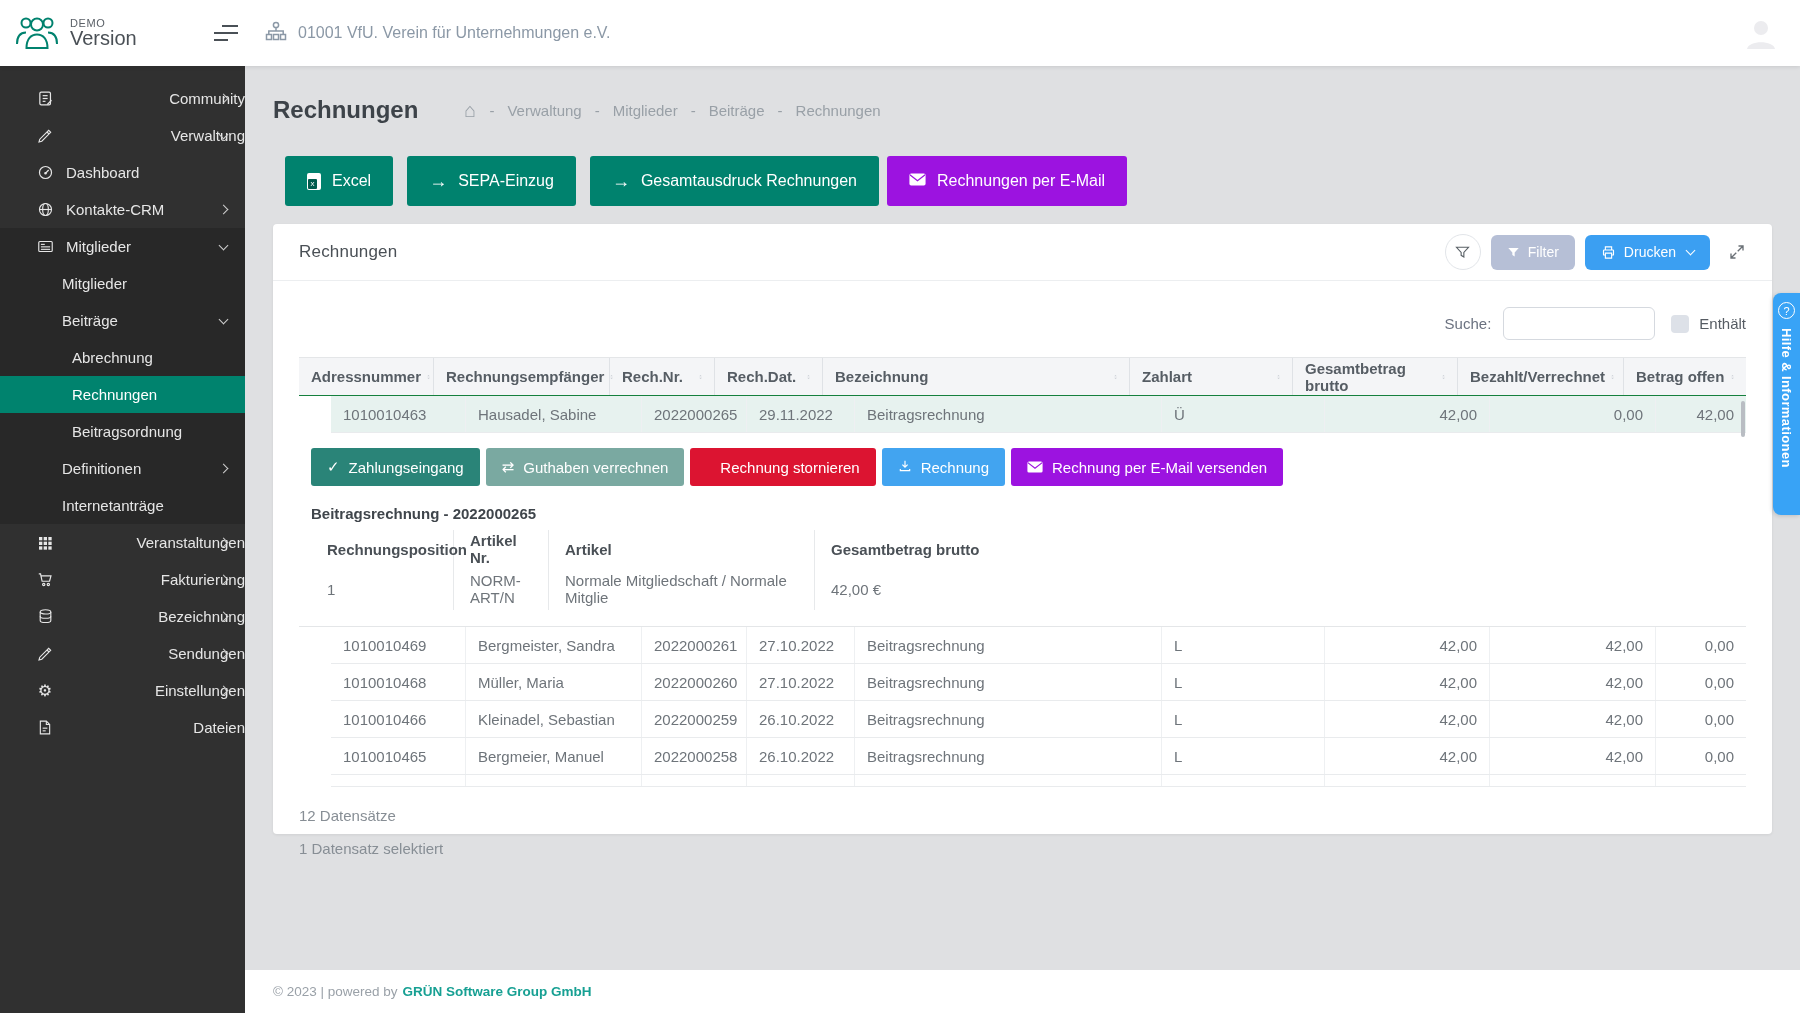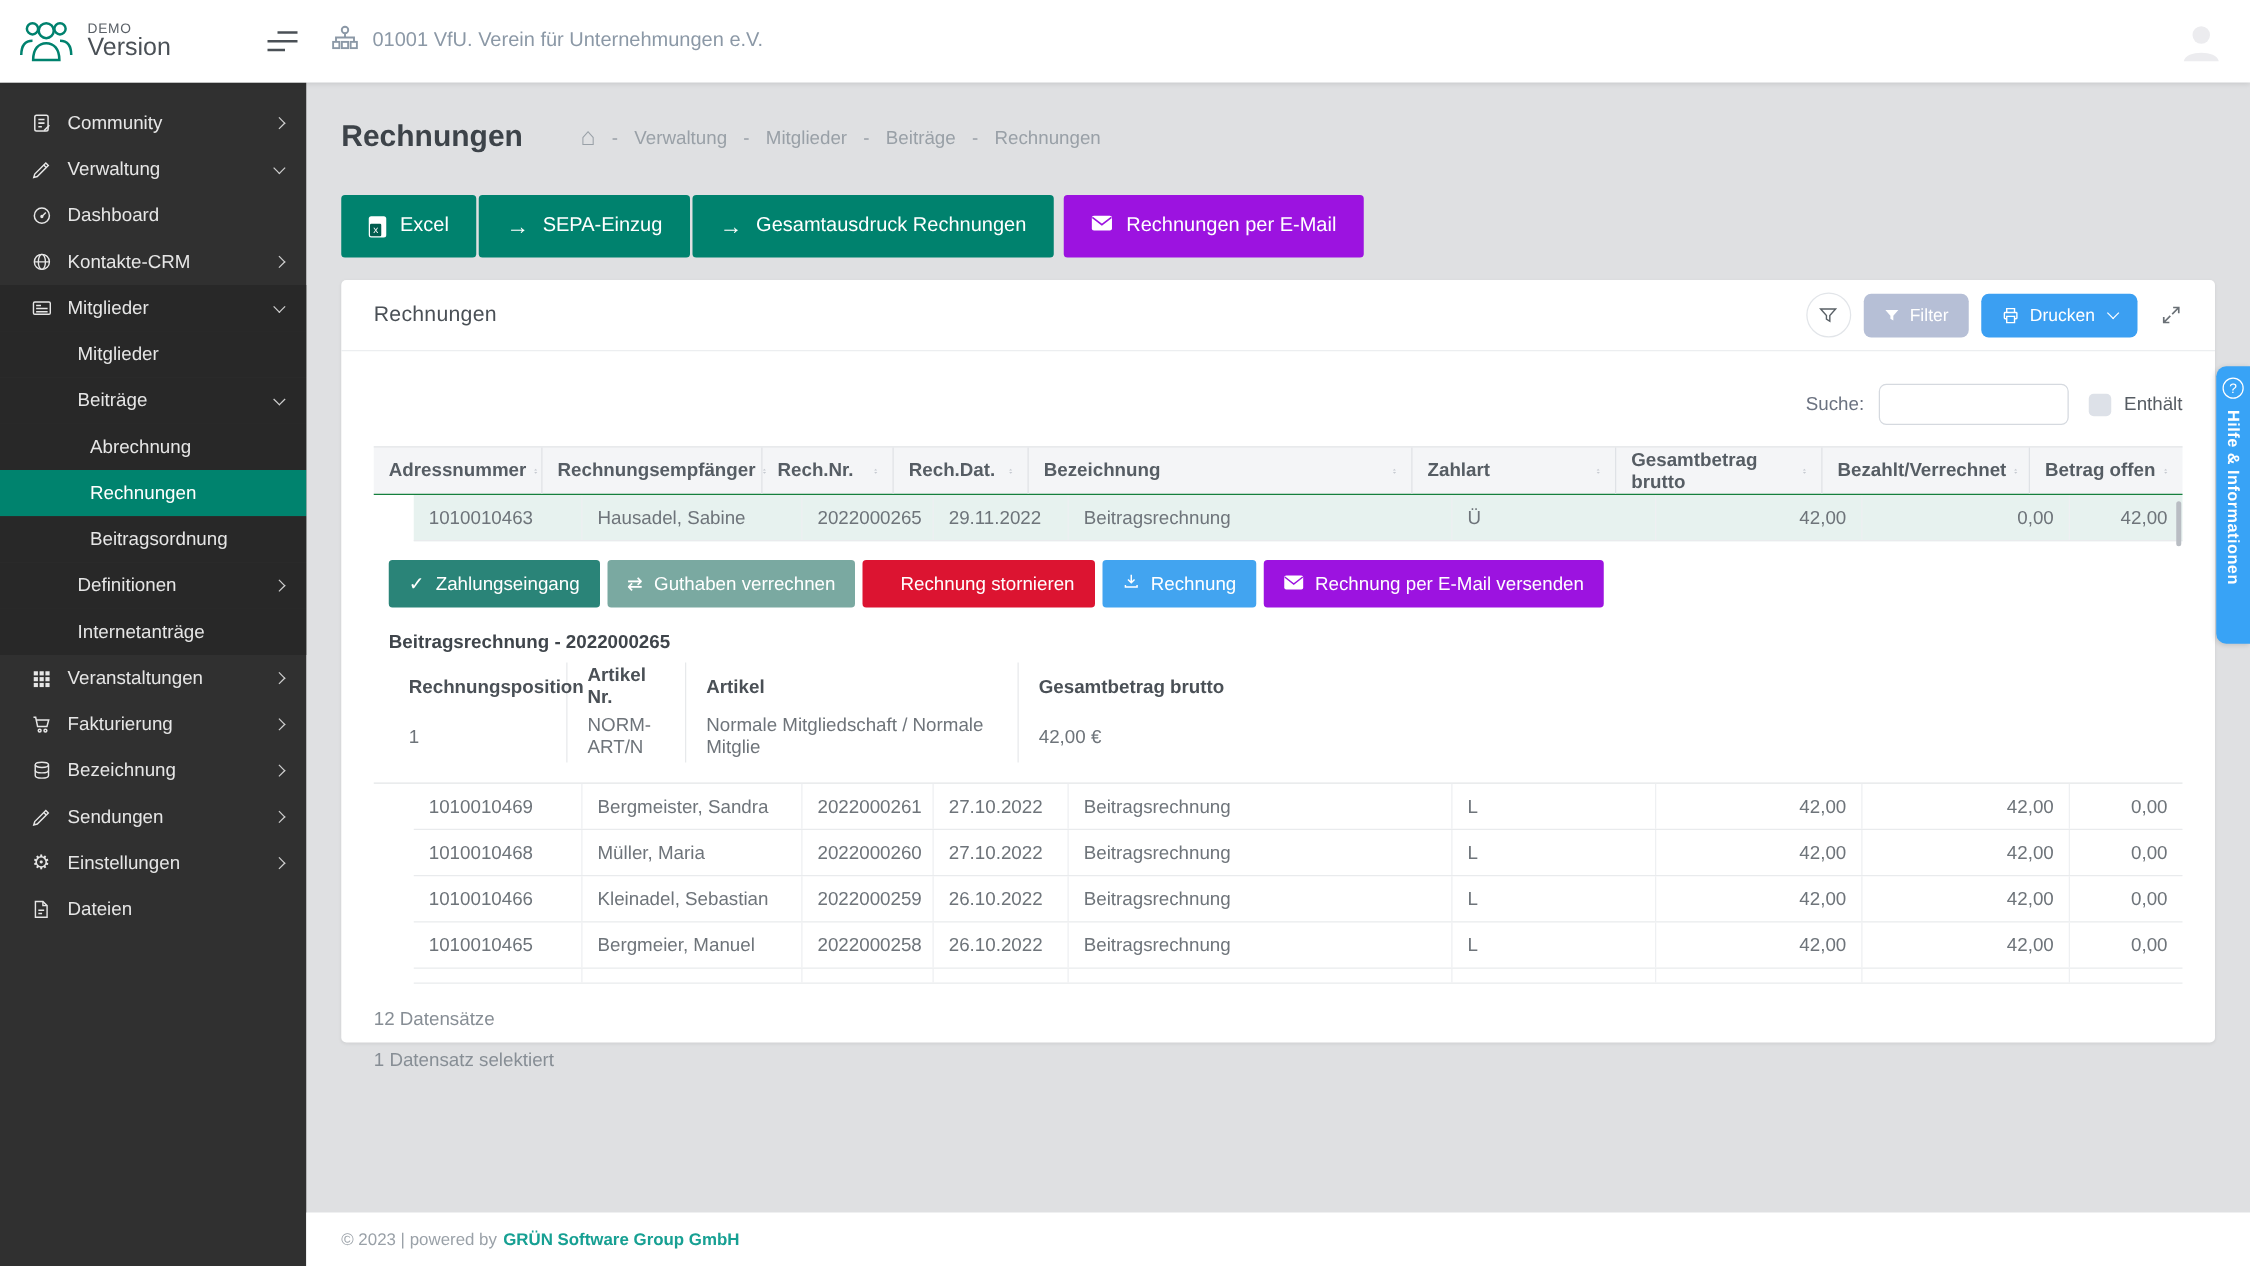--- a/index.html
+++ b/index.html
@@ -14,41 +14,41 @@
   .logo-text .version { font-size:20px; color:#4a5056; margin-top:-2px; }
   .burger { margin-left:-34px; cursor:pointer; display:flex; align-items:center; }
   .org { display:flex; align-items:center; gap:11px; color:#8b98a6; font-size:16px; margin-left:26px; cursor:pointer; }
   .avatar { margin-left:auto; margin-right:20px; cursor:pointer; display:flex; }
 
   
   .main { flex:1; display:flex; min-height:0; }
   .sidebar { flex:0 0 245px; background:#303030; padding-top:14px; color:#e6e6e6; font-size:15px; }
   .side-item { height:37px; display:flex; align-items:center; position:relative; cursor:pointer; gap:12px; }
   .side-item .s-ic { width:18px; display:flex; justify-content:center; color:#e6e6e6; font-size:16px; line-height:1; }
-  .lv0 { padding-left:24px; }
-  .lv1 { padding-left:24px; }
+  .lv0 { padding-left:36px;justify-content:space-between; }
+  .lv1 { padding-left:36px; }
   .lv2 { padding-left:62px; }
   .lv3 { padding-left:72px; }
   .zone-dark { background:#282828; }
   .side-item.active { background:#00836e; color:#fff; }
   .chev { position:absolute; right:18px; width:7px; height:7px; border-right:1.6px solid #cfcfcf; border-bottom:1.6px solid #cfcfcf; }
   .chev.right { transform:rotate(-45deg); }
   .chev.down { transform:rotate(45deg); margin-top:-3px; }
 
   .content { flex:1; display:flex; flex-direction:column; min-width:0; position:relative; }
   .content-body { flex:1; padding:0 28px; min-height:0; }
 
   .page-head { margin-top:30px; display:flex; align-items:center; }
   .page-title { font-size:24px; font-weight:600; color:#3d4349; }
   .breadcrumb { margin-left:46px; display:flex; align-items:center; gap:13px; color:#99a0a7; font-size:15px; }
   .crumb-home { font-size:20px; line-height:1; cursor:pointer; }
   .crumb { cursor:pointer; }
 
   .toolbar { margin-top:32px; display:flex; gap:2px; }
-  .btn { height:50px; display:inline-flex; align-items:center; gap:11px; padding:0 22px; color:#fff; font-size:16px; border:none; border-radius:3px; cursor:pointer; }
+  .btn { height:50px; display:inline-flex; align-items:center; gap:11px; padding:0 22px; color:#fff; font-size:16px; border:none; border-radius:3px; cursor:pointer;margin-left:12px; }
   .btn-teal { background:#00826e; }
   .btn-purple { background:#9c13e0; margin-left:6px; }
   .arrow-ic { font-size:18px; font-weight:bold; line-height:1; }
   .excel-doc { width:14px; height:17px; background:#fff; border-radius:2px; position:relative; }
   .excel-doc::after { content:"x"; position:absolute; left:1px; bottom:1px; width:9px; height:10px; background:#015c4e; color:#fff; font-size:8px; line-height:10px; text-align:center; border-radius:1px; }
 
   
   .card { margin-top:18px; background:#fff; border-radius:4px; height:610px; box-shadow:0 1px 3px rgba(0,0,0,.07); display:flex; flex-direction:column; }
   .card-head { flex:0 0 57px; border-bottom:1px solid #eceef0; display:flex; align-items:center; padding:0 26px; }
   .card-title { font-size:17px; color:#4a5056; letter-spacing:.2px; }

